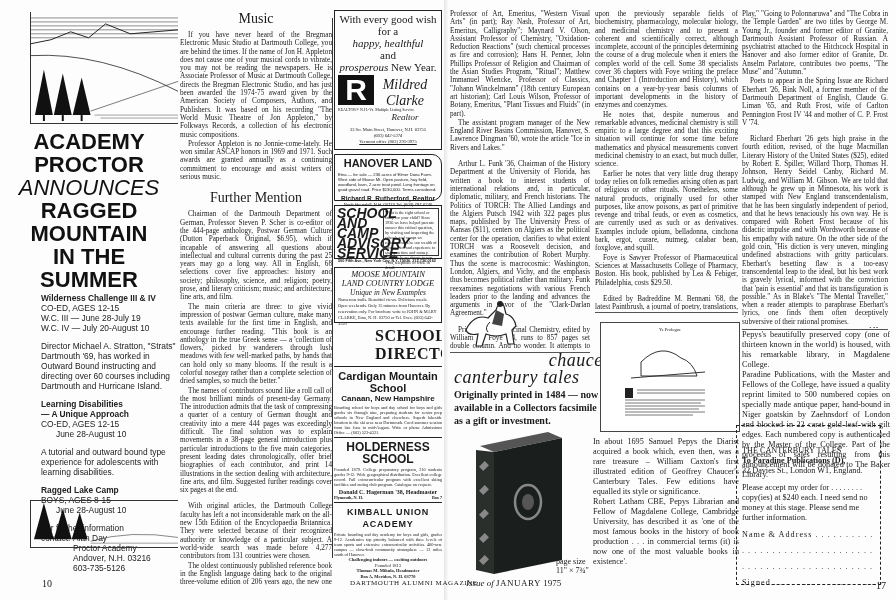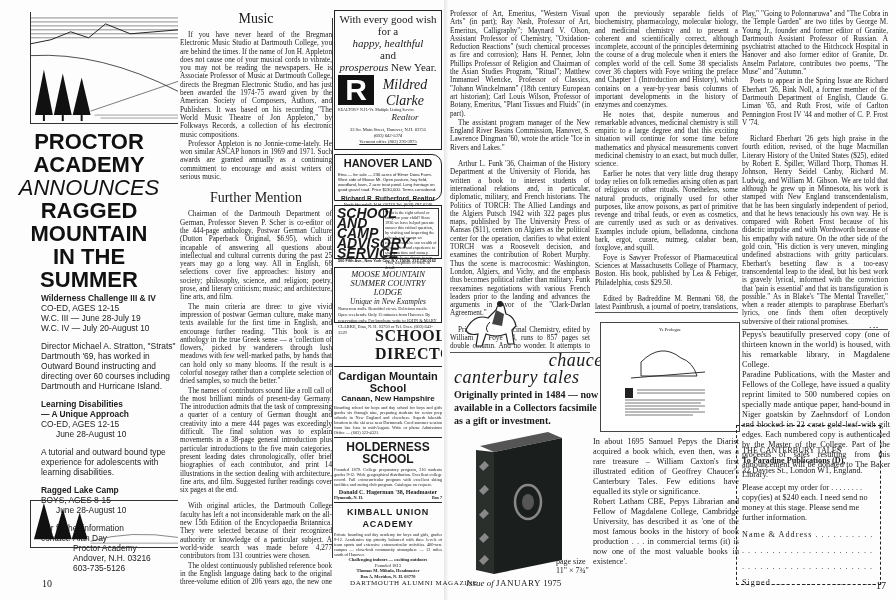--- a/index.html
+++ b/index.html
@@ -116,22 +116,22 @@
         <polygon points="51,66 42,104 60,104"></polygon>
           <rect x="50" y="104" width="2" height="6"></rect>
       </g>
       <g stroke="#444" stroke-width="0.5">
           <line x1="64" y1="104" x2="148" y2="104"></line>
           <line x1="70" y1="107" x2="148" y2="107"></line>
         </g>
     </svg>
 
     <div class="proctor-title">
+      <div>ACADEMY</div>
       <div>PROCTOR</div>
-      <div>ACADEMY</div>
       <div class="italic">ANNOUNCES</div>
       <div>RAGGED</div>
       <div>MOUNTAIN</div>
       <div>IN THE</div>
       <div>SUMMER</div>
     </div>
 
     <div class="proctor-info">
       <div class="b">Wilderness Challenge III &amp; IV</div>
       <div>CO-ED, AGES 12-15</div>
@@ -226,21 +226,21 @@
         <div>CAMP</div>
         <div>ADVISORY</div>
         <div>SERVICE</div>
       </div>
       <div class="right">What is the right school or camp for your child? Since 1936 we have helped parents answer this critical question, by visiting and inspecting the schools and camps we recommend. Use our wealth of information and experience to save you time and money. Absolutely no charge to you. Visit, telephone or write in detail.</div>
     </div>
     <div class="school-adv-foot">500 Fifth Ave., New York City, N.Y. 10036. 212-736-0162</div>
 
     <div class="ad-box moose">
       <div class="h">MOOSE MOUNTAIN</div>
-      <div class="h">SUMMER COUNTRY LODGE</div>
+      <div class="h">LAND COUNTRY LODGE</div>
       <div class="sub">Unique in New Examples</div>
       <div class="tiny">Numerous trails. Beautiful views. Delicious meals. Open weekends. Only 15 minutes from Hanover. By reservation only. For brochure write to JOHN &amp; MARY CLARKE, Etna, N. H. 03750 or Tel. Eves. (603) 643-3529</div>
     </div>
 
     <div class="dir-title">SCHOOL DIRECTORY</div>
 
     <div class="sch">
       <div class="name">Cardigan Mountain School</div>
       <div class="loc">Canaan, New Hampshire</div>
       <div class="desc">Boarding school for boys and day school for boys and girls grades six through nine, preparing students for senior prep schools in New England and elsewhere. Superb lakeside location in the ski area near Dartmouth. Coed summer session from late June to mid-August. Write or phone Admissions Office — (603) 523-4321.</div>

